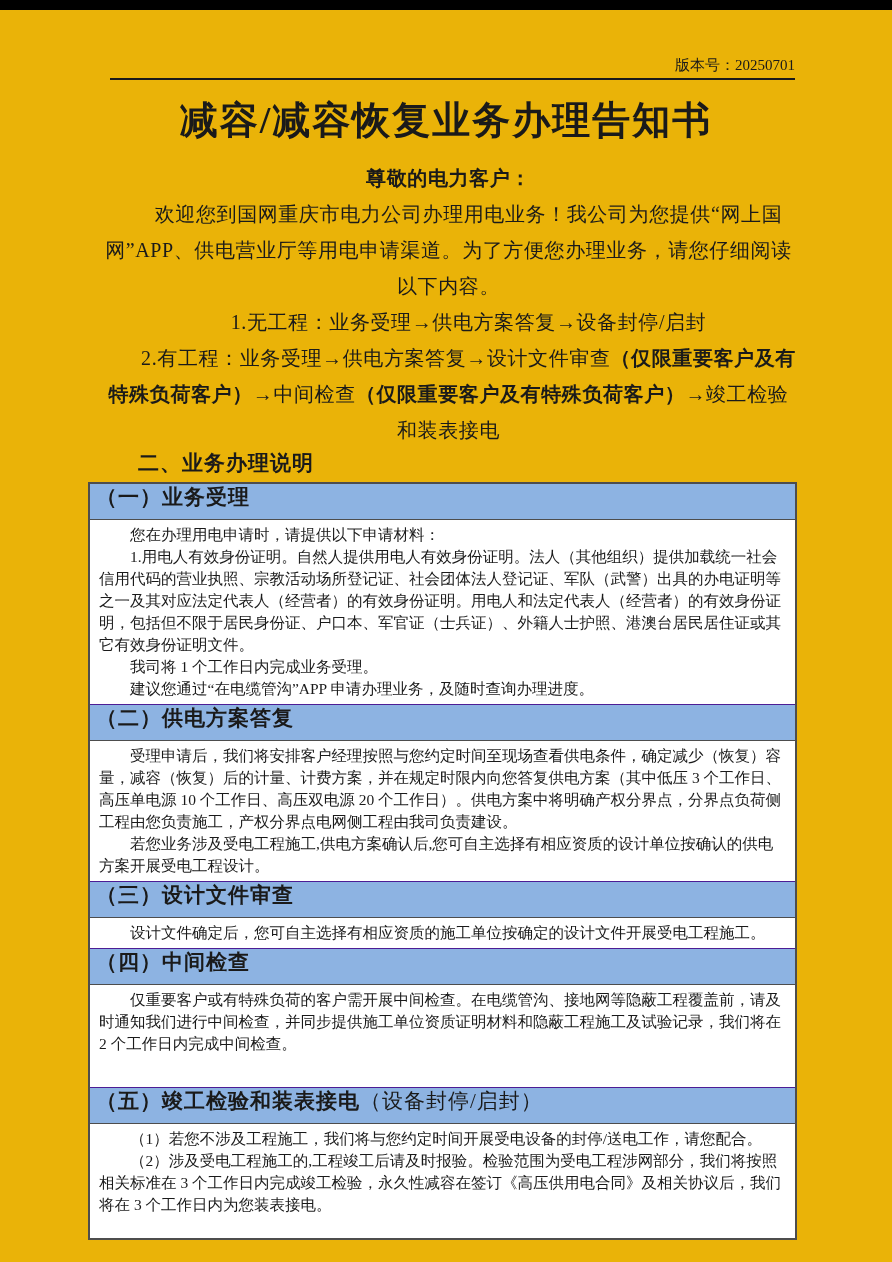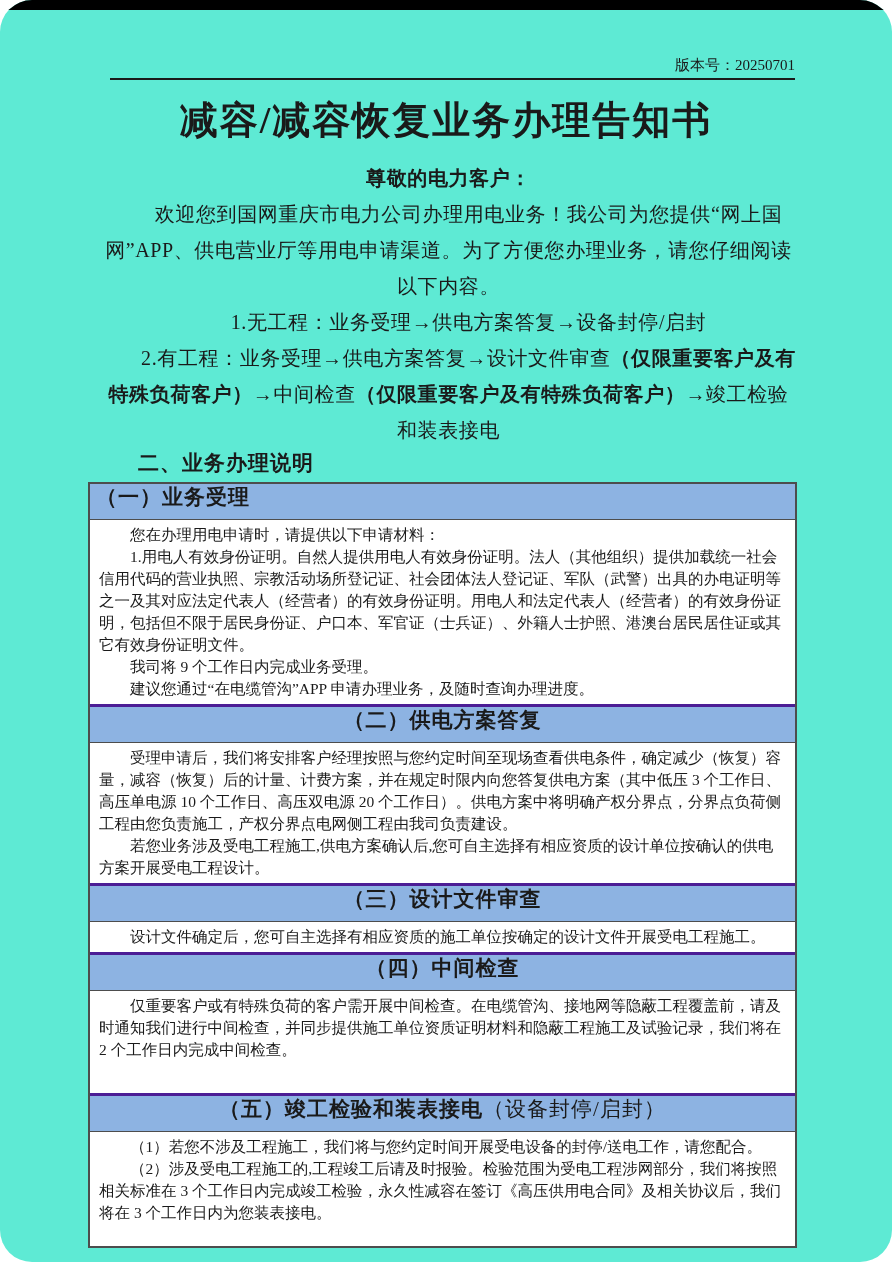--- a/index.html
+++ b/index.html
@@ -1,23 +1,22 @@
 <!DOCTYPE html>
 <html><head>
 <meta charset="utf-8">
 <style>
   html,body{margin:0;padding:0;background:#ffffff;}
   .page{
     position:relative;
     width:892px;height:1262px;
-    background:#5eead4;
+    background:#eab308;
     color:#1a1a1a;
     font-family:"Liberation Serif", serif;
     overflow:hidden;
-    border-radius:32px;
   }
   .topbar{
     width:892px;height:10px;background:#000000;
   }
   .version{
     margin:46px 97px 0 110px;
     border-bottom:2px solid #1a1a1a;
     padding-bottom:3px;
     text-align:right;
     font-size:15px;
@@ -58,21 +57,21 @@
   }
   .sec-bar{
     background:#8DB3E2;
     border-bottom:1px solid #4d4d4d;
     padding:2px 6px 11px 6px;
     font-size:21px;
     line-height:22px;
     font-weight:bold;
     letter-spacing:1px;
   }
-  .sec + .sec .sec-bar{border-top:3px solid #4c1d95;text-align:center;}
+  .sec + .sec .sec-bar{border-top:1px solid #4c1d95;}
   .sec-bar .normal{font-weight:normal;}
   .sec-body{
     padding:4px 9px 4px 9px;
     font-size:15.5px;
     line-height:22px;
   }
   .sec-body p{margin:0;text-indent:2em;}
   .sec-body.tall-4{padding-bottom:32px;}
   .sec-body.tall-5{padding-bottom:22px;}
 </style>
@@ -100,21 +99,21 @@
 
   <div class="notice-table">
 
     <div class="sec">
       <div class="sec-bar">
         <span>（一）业务受理</span>
       </div>
       <div class="sec-body">
         <p>您在办理用电申请时，请提供以下申请材料：</p>
         <p>1.用电人有效身份证明。自然人提供用电人有效身份证明。法人（其他组织）提供加载统一社会信用代码的营业执照、宗教活动场所登记证、社会团体法人登记证、军队（武警）出具的办电证明等之一及其对应法定代表人（经营者）的有效身份证明。用电人和法定代表人（经营者）的有效身份证明，包括但不限于居民身份证、户口本、军官证（士兵证）、外籍人士护照、港澳台居民居住证或其它有效身份证明文件。</p>
-        <p>我司将 9 个工作日内完成业务受理。</p>
+        <p>我司将 1 个工作日内完成业务受理。</p>
         <p>建议您通过“在电缆管沟”APP 申请办理业务，及随时查询办理进度。</p>
       </div>
     </div>
 
     <div class="sec">
       <div class="sec-bar">
         <span>（二）供电方案答复</span>
       </div>
       <div class="sec-body">
         <p>受理申请后，我们将安排客户经理按照与您约定时间至现场查看供电条件，确定减少（恢复）容量，减容（恢复）后的计量、计费方案，并在规定时限内向您答复供电方案（其中低压 3 个工作日、高压单电源 10 个工作日、高压双电源 20 个工作日）。供电方案中将明确产权分界点，分界点负荷侧工程由您负责施工，产权分界点电网侧工程由我司负责建设。</p>

